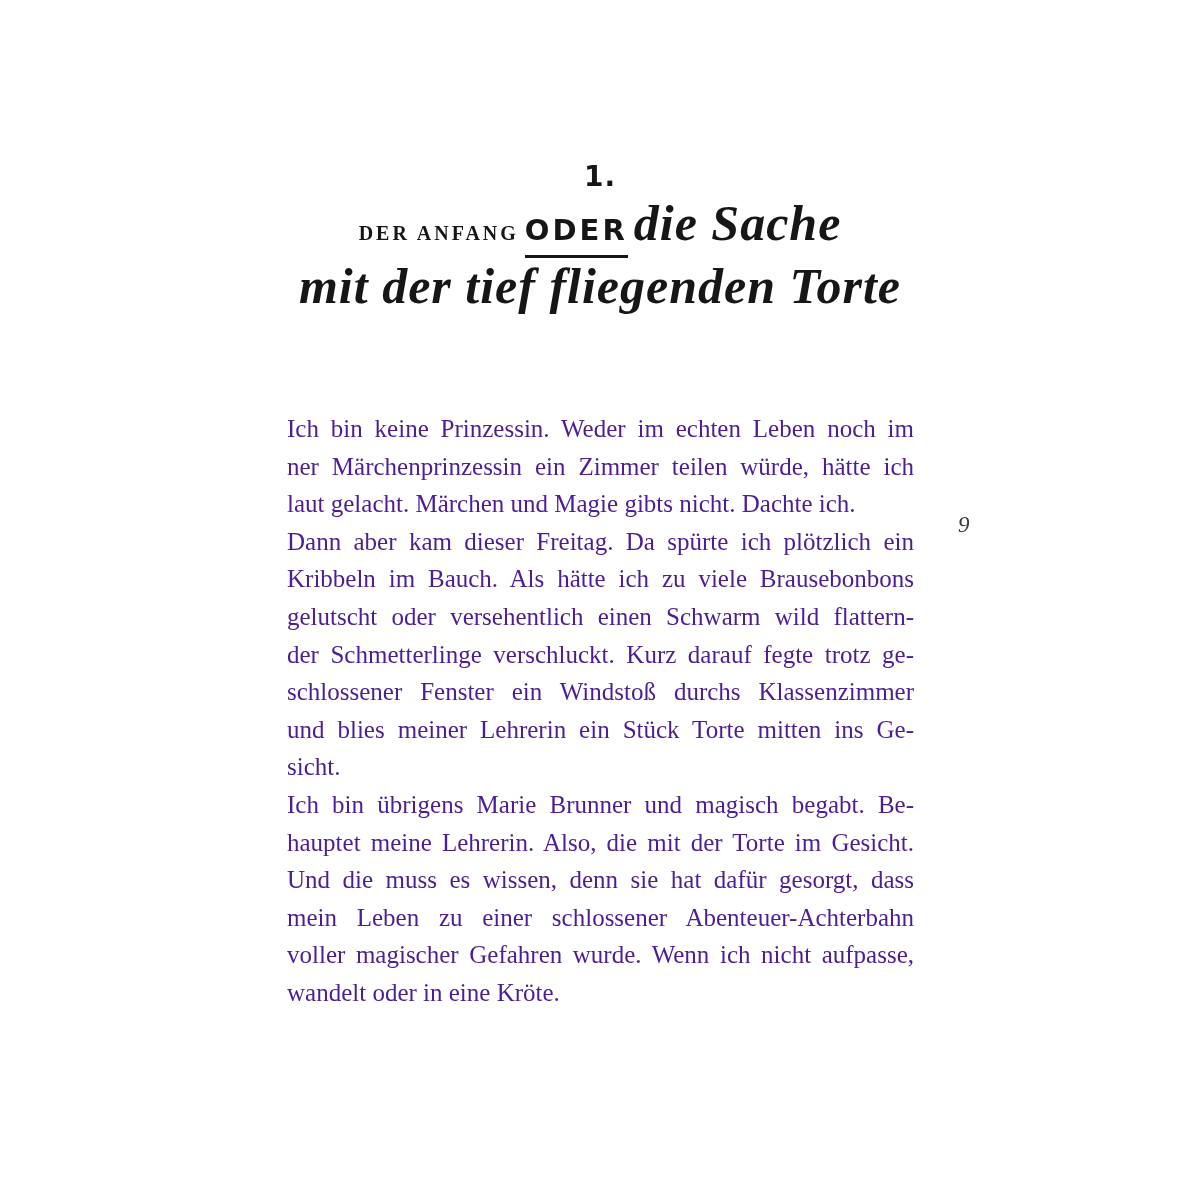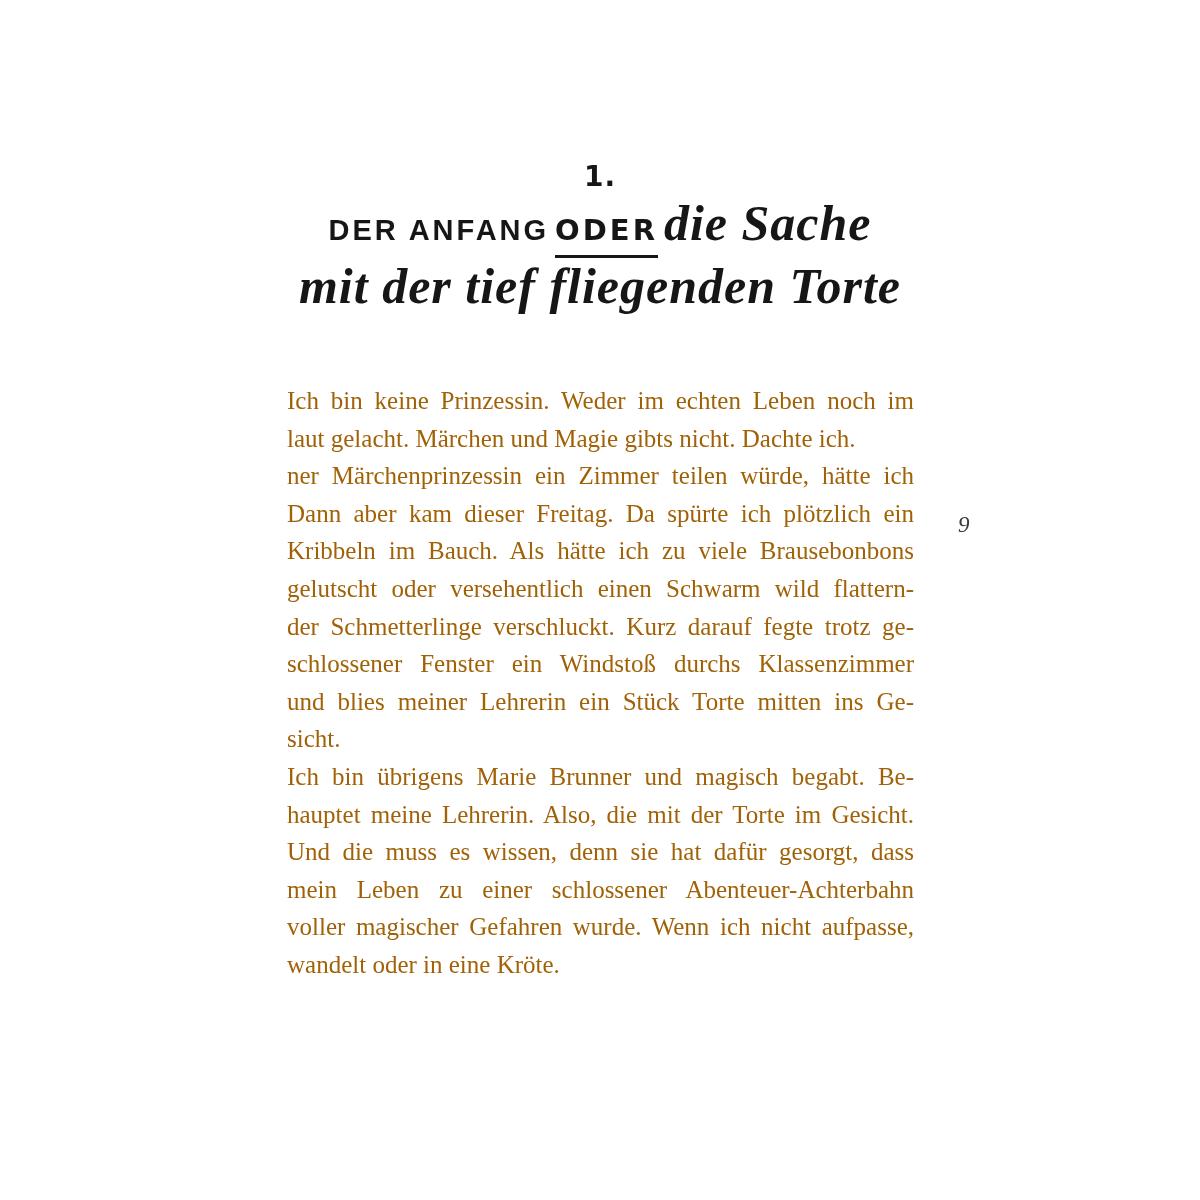--- a/index.html
+++ b/index.html
@@ -29,23 +29,23 @@
     font-weight: 700;
     font-size: 28px;
     letter-spacing: 1px;
     margin-bottom: 6px;
   }
   .title-line {
     line-height: 48px;
     white-space: nowrap;
   }
   .title-caps {
-    font-family: Liberation Sans, sans-serif;
+    font-family: Liberation Serif, serif;
     font-weight: 700;
-    font-size: 29px;
+    font-size: 20px;
     letter-spacing: 3px;
   }
   .title-caps-underlined {
     font-family: "DejaVu Sans", sans-serif;
     font-weight: 700;
     font-size: 29px;
     letter-spacing: 3px;
     display: inline-block;
     border-bottom: 3px solid #161616;
     padding-bottom: 1px;
@@ -54,25 +54,25 @@
   .title-script {
     font-family: "Liberation Serif", serif;
     font-style: italic;
     font-weight: 700;
     font-size: 50px;
     letter-spacing: 1px;
   }
   .body-block {
     position: absolute;
     left: 287px;
-    top: 382px;
+    top: 410px;
     width: 627px;
     font-size: 25px;
     line-height: 37.6px;
-    color: #a16207;
+    color: #4c1d95;
   }
   .bodyline {
     text-align: justify;
     text-align-last: justify;
     white-space: normal;
   }
   .bodyline.parend {
     text-align-last: left;
   }
   .page-number {
@@ -91,22 +91,22 @@
 <div class="page">
 
   <div class="chapter-header">
     <div class="chapter-number">1.</div>
     <div class="title-line"><span class="title-caps">DER ANFANG</span><span class="title-caps-underlined">ODER</span><span class="title-script">die Sache</span></div>
     <div class="title-line"><span class="title-script">mit der tief fliegenden Torte</span></div>
   </div>
 
   <div class="body-block">
     <div class="bodyline">Ich bin keine Prinzessin. Weder im echten Leben noch im</div>
+    <div class="bodyline">ner Märchenprinzessin ein Zimmer teilen würde, hätte ich</div>
     <div class="bodyline parend">laut gelacht. Märchen und Magie gibts nicht. Dachte ich.</div>
-    <div class="bodyline">ner Märchenprinzessin ein Zimmer teilen würde, hätte ich</div>
 
     <div class="bodyline">Dann aber kam dieser Freitag. Da spürte ich plötzlich ein</div>
     <div class="bodyline">Kribbeln im Bauch. Als hätte ich zu viele Brausebonbons</div>
     <div class="bodyline">gelutscht oder versehentlich einen Schwarm wild flattern-</div>
     <div class="bodyline">der Schmetterlinge verschluckt. Kurz darauf fegte trotz ge-</div>
     <div class="bodyline">schlossener Fenster ein Windstoß durchs Klassenzimmer</div>
     <div class="bodyline">und blies meiner Lehrerin ein Stück Torte mitten ins Ge-</div>
     <div class="bodyline parend">sicht.</div>
 
     <div class="bodyline">Ich bin übrigens Marie Brunner und magisch begabt. Be-</div>

